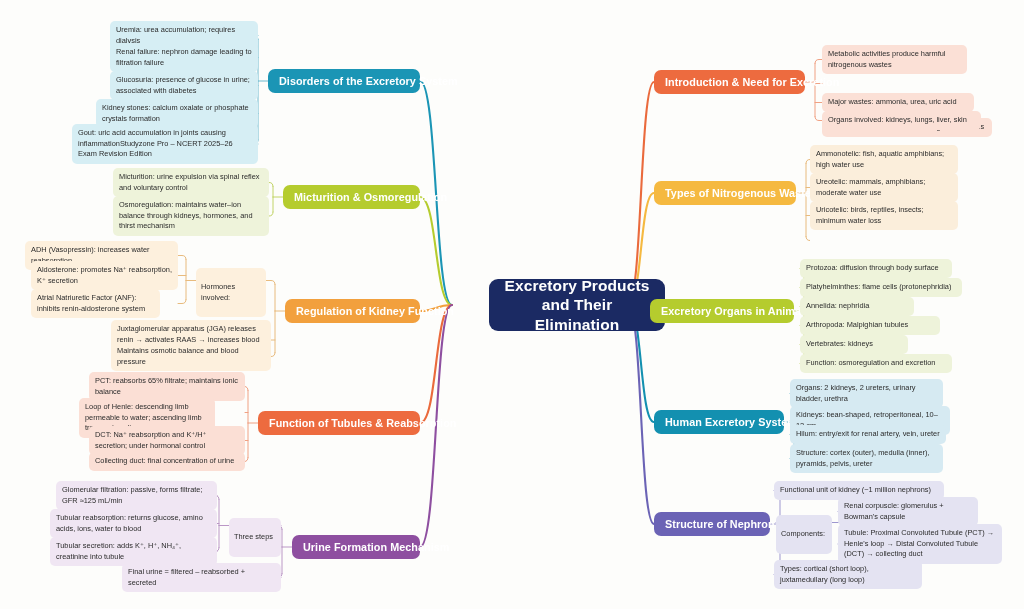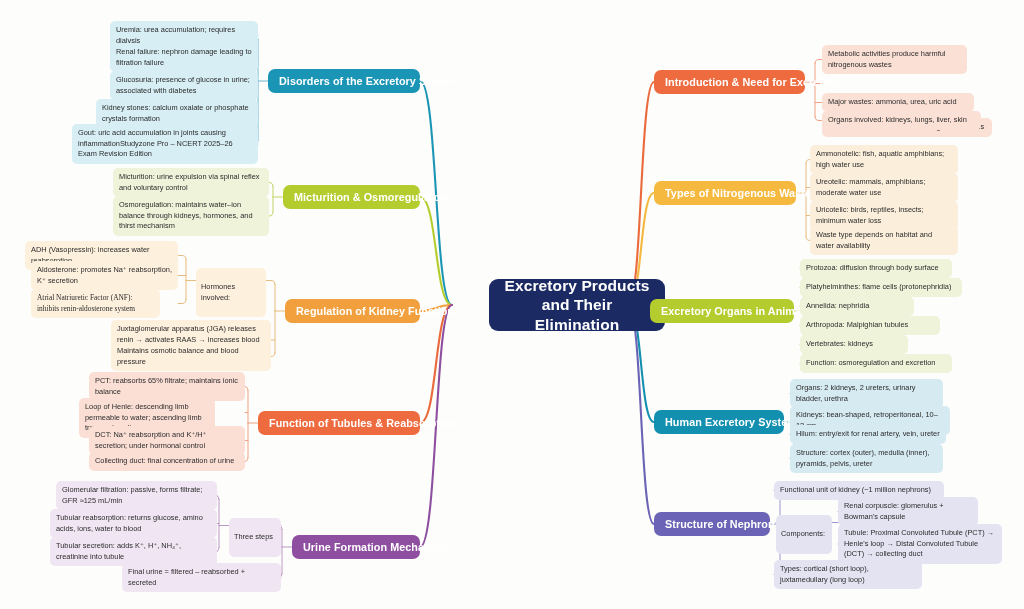--- a/index.html
+++ b/index.html
@@ -146,21 +146,21 @@
   <div class="node leaf" style="left:72px;top:124px;width:186px;background:#d6eef4;">Gout: uric acid accumulation in joints causing inflammationStudyzone Pro – NCERT 2025–26 Exam Revision Edition</div>
 
   <div class="node topic" style="left:283px;top:185px;width:137px;background:#b5cc2e;">Micturition &amp; Osmoregulation</div>
   <div class="node leaf" style="left:113px;top:168px;width:156px;background:#eef3da;">Micturition: urine expulsion via spinal reflex and voluntary control</div>
   <div class="node leaf" style="left:113px;top:196px;width:156px;background:#eef3da;">Osmoregulation: maintains water–ion balance through kidneys, hormones, and thirst mechanism</div>
 
   <div class="node topic" style="left:285px;top:299px;width:135px;background:#f2a03d;">Regulation of Kidney Function</div>
   <div class="node leaf mid" style="left:196px;top:268px;width:70px;background:#fdf0dd;">Hormones involved:</div>
   <div class="node leaf" style="left:25px;top:241px;width:153px;background:#fdf0dd;">ADH (Vasopressin): increases water reabsorption</div>
   <div class="node leaf" style="left:31px;top:261px;width:147px;background:#fdf0dd;">Aldosterone: promotes Na⁺ reabsorption, K⁺ secretion</div>
-  <div class="node leaf" style="left:31px;top:289px;width:129px;background:#fdf0dd;font-family:Liberation Serif, serif;">Atrial Natriuretic Factor (ANF): inhibits renin-aldosterone system</div>
+  <div class="node leaf" style="left:31px;top:289px;width:129px;background:#fdf0dd;">Atrial Natriuretic Factor (ANF): inhibits renin-aldosterone system</div>
   <div class="node leaf" style="left:111px;top:320px;width:160px;background:#fdf0dd;">Juxtaglomerular apparatus (JGA) releases renin → activates RAAS → increases blood pressure</div>
   <div class="node leaf" style="left:111px;top:342px;width:160px;background:#fdf0dd;">Maintains osmotic balance and blood pressure</div>
 
   <div class="node topic" style="left:258px;top:411px;width:162px;background:#ed6b3f;">Function of Tubules &amp; Reabsorption</div>
   <div class="node leaf" style="left:89px;top:372px;width:156px;background:#fbdfd5;">PCT: reabsorbs 65% filtrate; maintains ionic balance</div>
   <div class="node leaf" style="left:79px;top:398px;width:136px;background:#fbdfd5;">Loop of Henle: descending limb permeable to water; ascending limb transports salts</div>
   <div class="node leaf" style="left:89px;top:426px;width:156px;background:#fbdfd5;">DCT: Na⁺ reabsorption and K⁺/H⁺ secretion; under hormonal control</div>
   <div class="node leaf" style="left:89px;top:452px;width:156px;background:#fbdfd5;">Collecting duct: final concentration of urine</div>
 
   <div class="node topic" style="left:292px;top:535px;width:128px;background:#8e4fa0;">Urine Formation Mechanism</div>
@@ -173,21 +173,20 @@
   <div class="node topic" style="left:654px;top:70px;width:151px;background:#ed6b3f;">Introduction &amp; Need for Excretion</div>
   <div class="node leaf" style="left:822px;top:45px;width:145px;background:#fbe0d6;">Metabolic activities produce harmful nitrogenous wastes</div>
   <div class="node leaf" style="left:822px;top:74px;width:170px;background:#fbe0d6;margin-top:44px;">Excretion essential for maintaining homeostasis</div>
   <div class="node leaf" style="left:822px;top:93px;width:152px;background:#fbe0d6;">Major wastes: ammonia, urea, uric acid</div>
   <div class="node leaf" style="left:822px;top:111px;width:159px;background:#fbe0d6;">Organs involved: kidneys, lungs, liver, skin</div>
 
   <div class="node topic" style="left:654px;top:181px;width:142px;background:#f5b940;">Types of Nitrogenous Wastes</div>
   <div class="node leaf" style="left:810px;top:145px;width:148px;background:#fbeedb;">Ammonotelic: fish, aquatic amphibians; high water use</div>
   <div class="node leaf" style="left:810px;top:173px;width:148px;background:#fbeedb;">Ureotelic: mammals, amphibians; moderate water use</div>
   <div class="node leaf" style="left:810px;top:201px;width:148px;background:#fbeedb;">Uricotelic: birds, reptiles, insects; minimum water loss</div>
-  <div class="node leaf" style="left:810px;top:226px;width:148px;background:#fbeedb;">Waste type depends on habitat and water availability</div>
 
   <div class="node topic" style="left:650px;top:299px;width:144px;background:#b5cc2e;">Excretory Organs in Animals</div>
   <div class="node leaf" style="left:800px;top:259px;width:152px;background:#eef3da;">Protozoa: diffusion through body surface</div>
   <div class="node leaf" style="left:800px;top:278px;width:162px;background:#eef3da;">Platyhelminthes: flame cells (protonephridia)</div>
   <div class="node leaf" style="left:800px;top:297px;width:114px;background:#eef3da;">Annelida: nephridia</div>
   <div class="node leaf" style="left:800px;top:316px;width:140px;background:#eef3da;">Arthropoda: Malpighian tubules</div>
   <div class="node leaf" style="left:800px;top:335px;width:108px;background:#eef3da;">Vertebrates: kidneys</div>
   <div class="node leaf" style="left:800px;top:354px;width:152px;background:#eef3da;">Function: osmoregulation and excretion</div>
 
   <div class="node topic" style="left:654px;top:410px;width:130px;background:#1390b0;">Human Excretory System</div>

